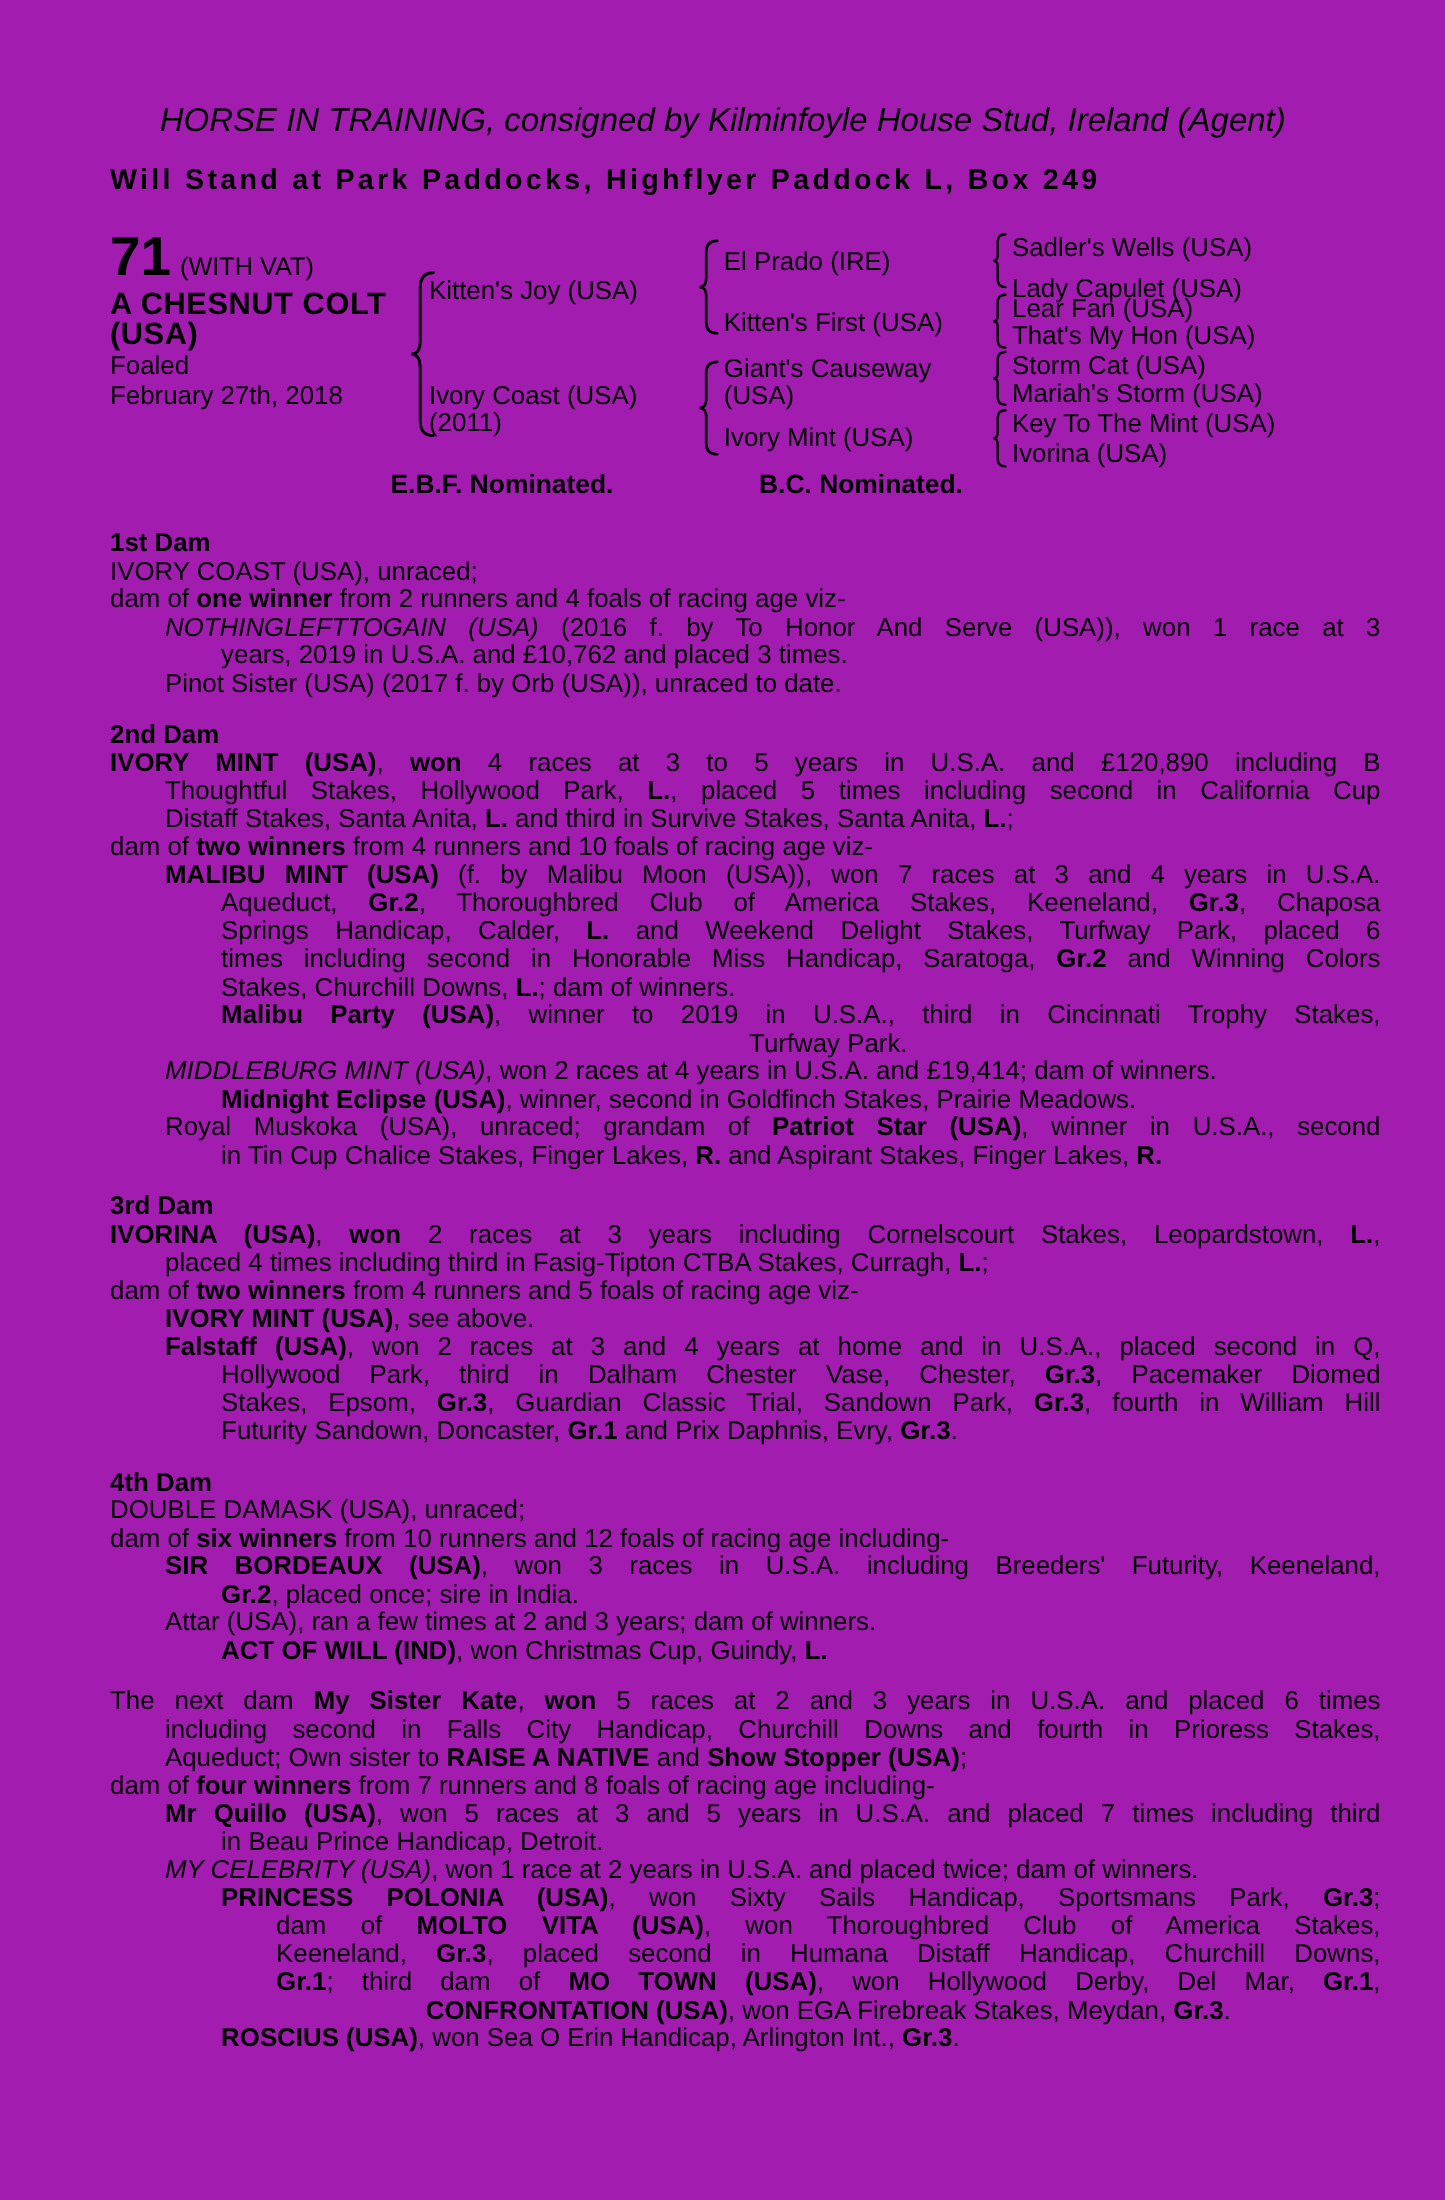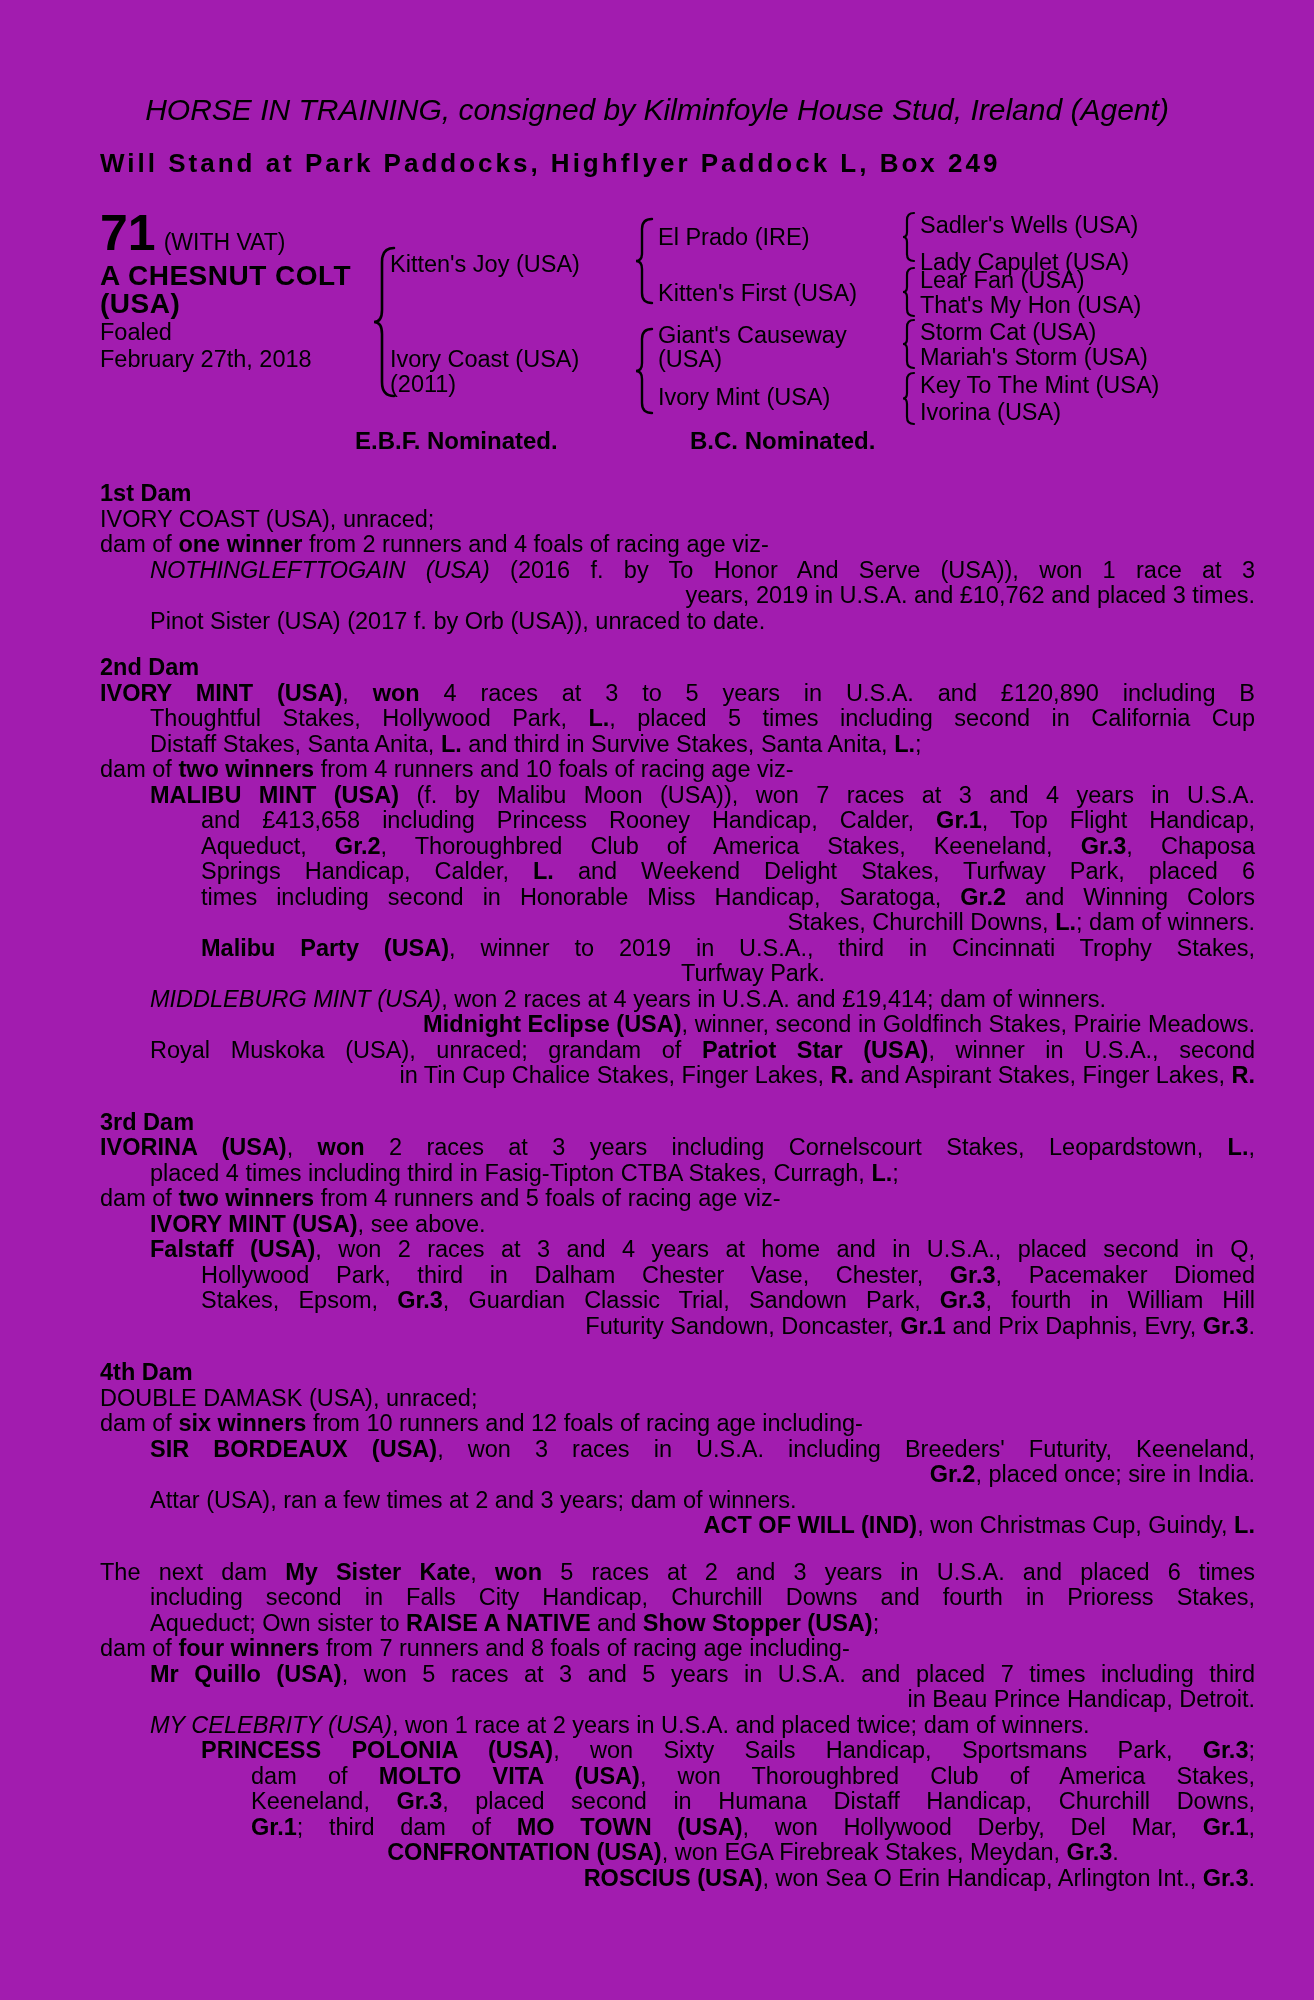--- a/index.html
+++ b/index.html
@@ -37,21 +37,21 @@
   .brace path{stroke:#000;fill:none;stroke-linecap:round;}
   
   .dams{position:absolute;left:100px;top:481px;width:1155px;}
   .section{margin-top:21px;}
   .section:first-child{margin-top:0;}
   .sec-heading{font-weight:bold;font-size:23.5px;line-height:25.5px;}
   .line{font-size:23.5px;line-height:25.5px;white-space:nowrap;}
   .line.just{white-space:normal;text-align:justify;text-align-last:justify;text-justify:inter-word;}
   .ind0{margin-left:0;}
   .ind1{margin-left:50px;}
-  .ind2{margin-left:101px;text-align:right;}
+  .ind2{margin-left:101px;}
   .ind3{margin-left:151px;text-align:center;}
   .b{font-weight:bold;}
   .i{font-style:italic;}
 </style>
 </head>
 <body>
 
 <div class="page">
 
   <div class="consignor">HORSE IN TRAINING, consigned by Kilminfoyle House Stud, Ireland (Agent)</div>
@@ -123,21 +123,20 @@
         <div class="line ind2"><span>years, 2019 in U.S.A. and £10,762 and placed 3 times.</span></div>
         <div class="line ind1"><span>Pinot Sister (USA) (2017 f. by Orb (USA)), unraced to date.</span></div>
       </div>
       <div class="section">
         <div class="sec-heading">2nd Dam</div>
         <div class="line ind0 just"><span class="b">IVORY MINT (USA)</span><span>, </span><span class="b">won</span><span> 4 races at 3 to 5 years in U.S.A. and £120,890 including B</span></div>
         <div class="line ind1 just"><span>Thoughtful Stakes, Hollywood Park, </span><span class="b">L.</span><span>, placed 5 times including second in California Cup</span></div>
         <div class="line ind1"><span>Distaff Stakes, Santa Anita, </span><span class="b">L.</span><span> and third in Survive Stakes, Santa Anita, </span><span class="b">L.</span><span>;</span></div>
         <div class="line ind0"><span>dam of </span><span class="b">two winners</span><span> from 4 runners and 10 foals of racing age viz-</span></div>
         <div class="line ind1 just"><span class="b">MALIBU MINT (USA)</span><span> (f. by Malibu Moon (USA)), won 7 races at 3 and 4 years in U.S.A.</span></div>
-        <div class="line ind2 just"><span>and £413,658 including Princess Rooney Handicap, Calder, </span><span class="b">Gr.1</span><span>, Top Flight Handicap,</span></div>
         <div class="line ind2 just"><span>Aqueduct, </span><span class="b">Gr.2</span><span>, Thoroughbred Club of America Stakes, Keeneland, </span><span class="b">Gr.3</span><span>, Chaposa</span></div>
         <div class="line ind2 just"><span>Springs Handicap, Calder, </span><span class="b">L.</span><span> and Weekend Delight Stakes, Turfway Park, placed 6</span></div>
         <div class="line ind2 just"><span>times including second in Honorable Miss Handicap, Saratoga, </span><span class="b">Gr.2</span><span> and Winning Colors</span></div>
         <div class="line ind2"><span>Stakes, Churchill Downs, </span><span class="b">L.</span><span>; dam of winners.</span></div>
         <div class="line ind2 just"><span class="b">Malibu Party (USA)</span><span>, winner to 2019 in U.S.A., third in Cincinnati Trophy Stakes,</span></div>
         <div class="line ind3"><span>Turfway Park.</span></div>
         <div class="line ind1"><span class="i">MIDDLEBURG MINT (USA)</span><span>, won 2 races at 4 years in U.S.A. and £19,414; dam of winners.</span></div>
         <div class="line ind2"><span class="b">Midnight Eclipse (USA)</span><span>, winner, second in Goldfinch Stakes, Prairie Meadows.</span></div>
         <div class="line ind1 just"><span>Royal Muskoka (USA), unraced; grandam of </span><span class="b">Patriot Star (USA)</span><span>, winner in U.S.A., second</span></div>
         <div class="line ind2"><span>in Tin Cup Chalice Stakes, Finger Lakes, </span><span class="b">R.</span><span> and Aspirant Stakes, Finger Lakes, </span><span class="b">R.</span></div>

